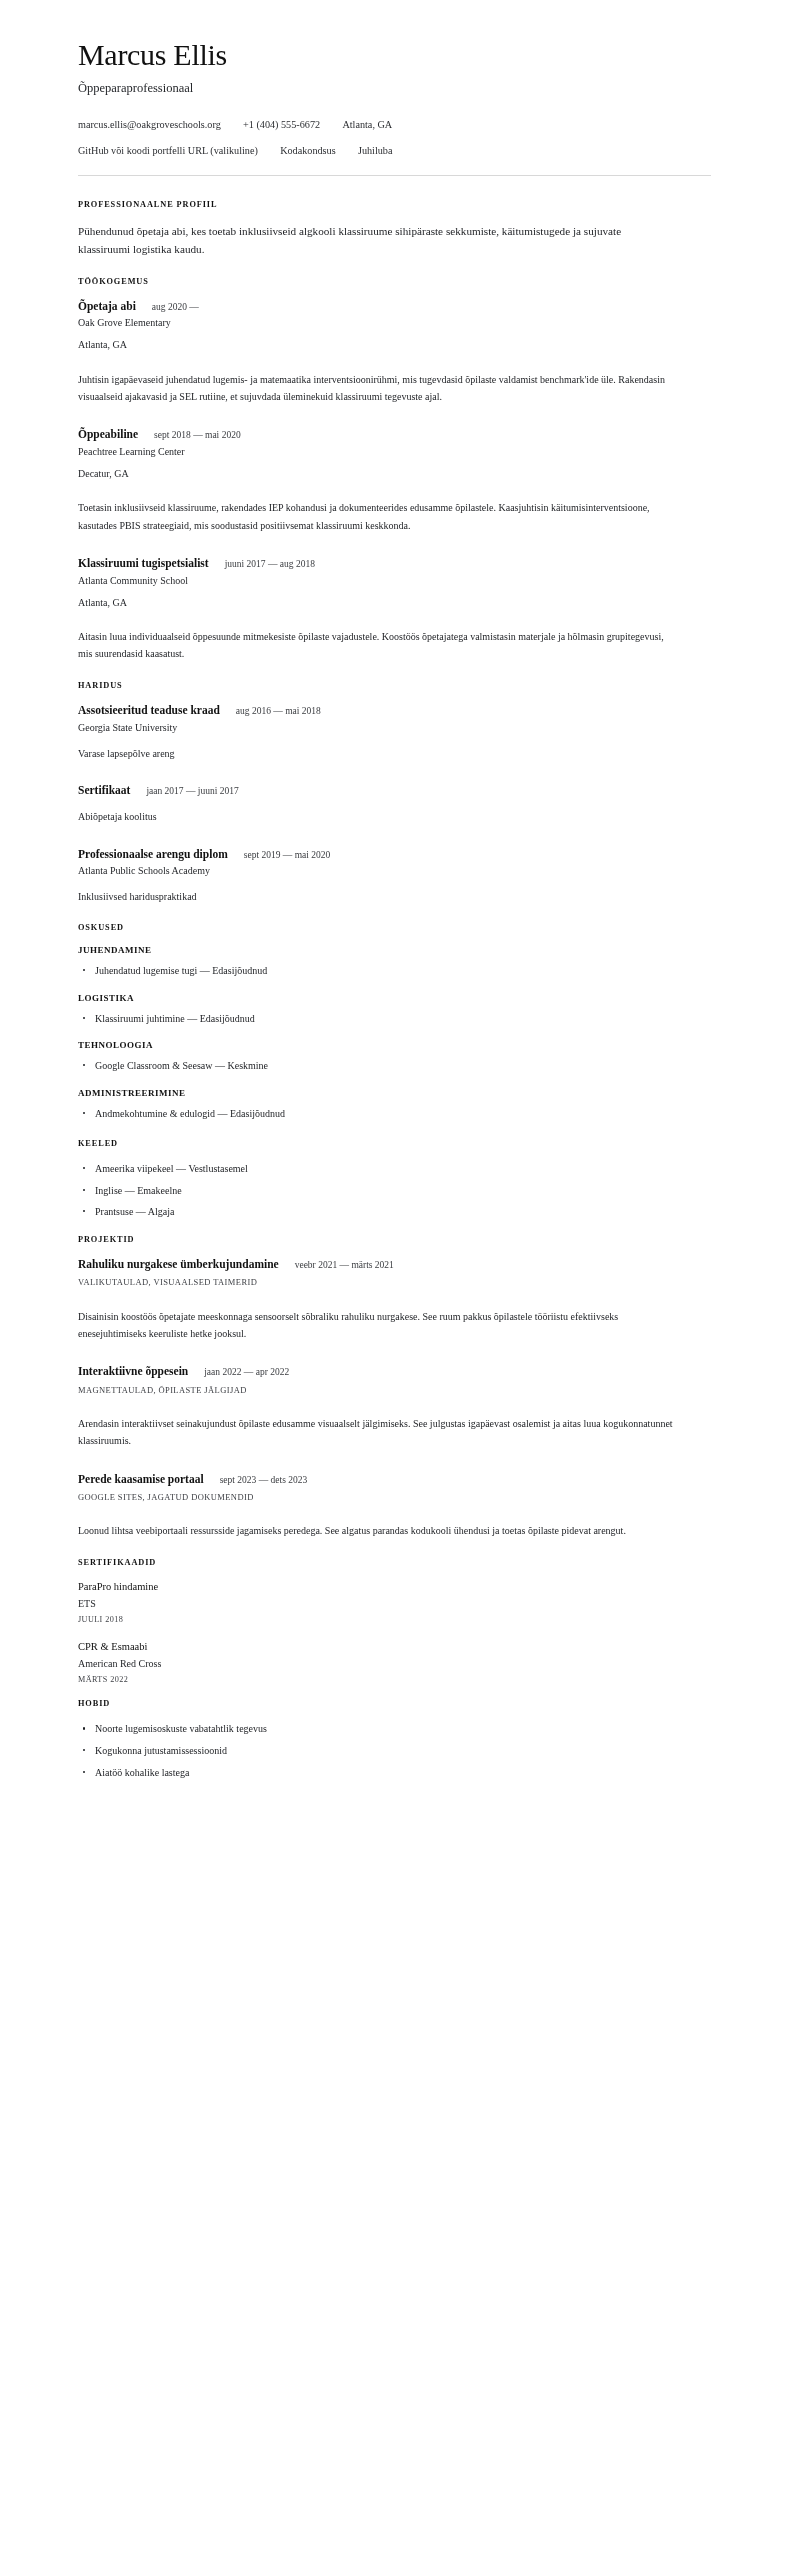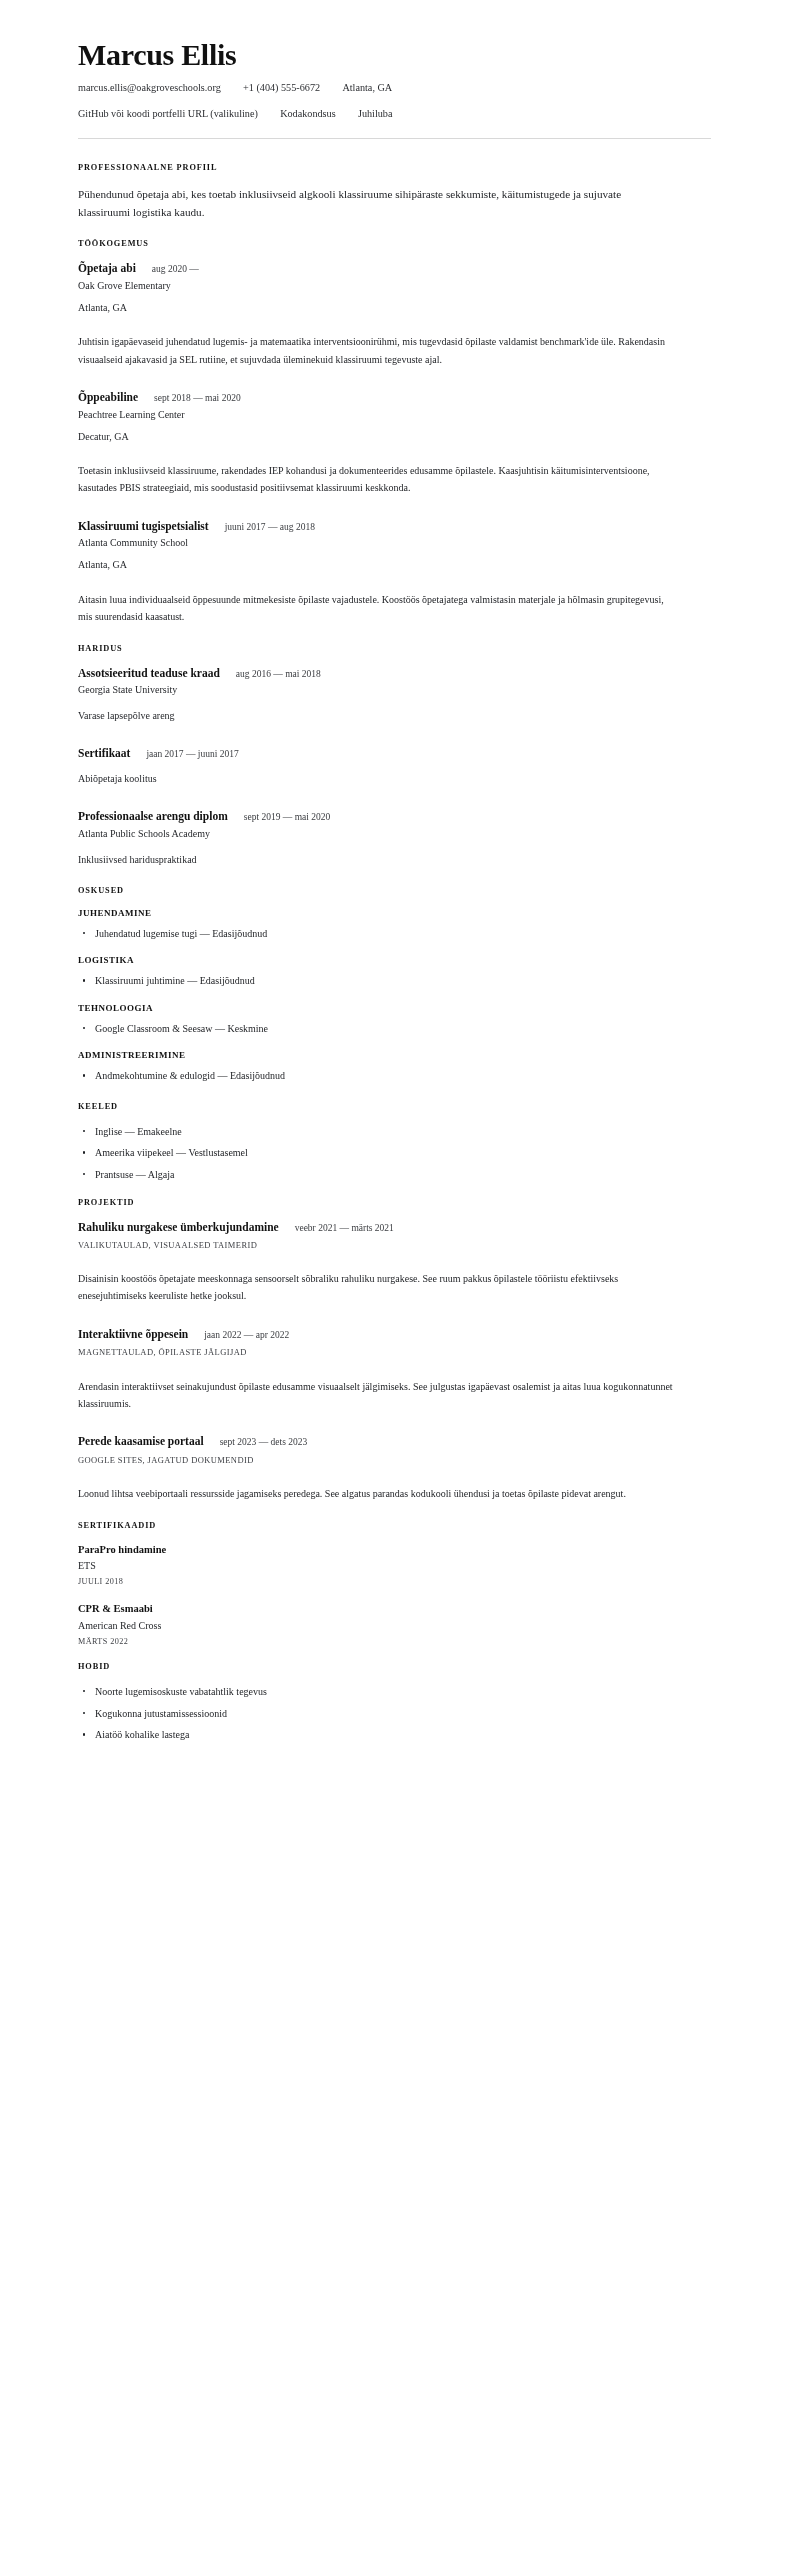--- a/index.html
+++ b/index.html
@@ -15,21 +15,21 @@
     -webkit-font-smoothing: antialiased;
   }
   .page {
     width: 789px;
     padding: 39px 78px 26px 78px;
   }
 
   
   .name {
     font-size: 30px;
-    font-weight: bold;
+    font-weight: normal;
     letter-spacing: -0.3px;
     line-height: 1.08;
     margin: 0 0 9.2px 0;
     color: #111111;
   }
   .headline {
     font-size: 12.5px;
     font-weight: normal;
     color: #25272b;
     margin: 0 0 22.3px 0;
@@ -171,34 +171,35 @@
     width: 2.3px;
     height: 2.3px;
     background: #1d1f23;
     border-radius: 50%;
   }
 
   .cert-entry { margin-bottom: 16px; }
   .cert-entry:last-child { margin-bottom: 2.6px; }
   .cert-name {
     font-size: 10.5px;
-    font-weight: bold;
+    font-weight: normal;
     color: #111111;
     line-height: 1.3;
   }
 
   .group-gap { height: 9.2px; }
 </style>
 </head>
 <body>
 
 <div class="page">
 
   <header>
     <h1 class="name">Marcus Ellis</h1>
+    <div class="headline">Õppeparaprofessionaal</div>
 
     <div class="contact-row">
       <span class="ci">marcus.ellis@oakgroveschools.org</span>
       <span class="ci">+1 (404) 555-6672</span>
       <span class="ci">Atlanta, GA</span>
     </div>
 
 
     <div class="contact-row">
       <span class="ci">GitHub või koodi portfelli URL (valikuline)</span>
@@ -306,22 +307,22 @@
       <div class="skill-cat">ADMINISTREERIMINE</div>
       <ul class="bullets">
         <li>Andmekohtumine &amp; edulogid — Edasijõudnud</li>
       </ul>
     </div>
   </section>
 
   <section class="section">
     <h2 class="section-title">KEELED</h2>
     <ul class="bullets">
+      <li>Ameerika viipekeel — Vestlustasemel</li>
       <li>Inglise — Emakeelne</li>
-      <li>Ameerika viipekeel — Vestlustasemel</li>
       <li>Prantsuse — Algaja</li>
     </ul>
   </section>
 
   <div class="group-gap"></div>
 
   <section class="section">
     <h2 class="section-title">PROJEKTID</h2>
 
     <div class="entry">

